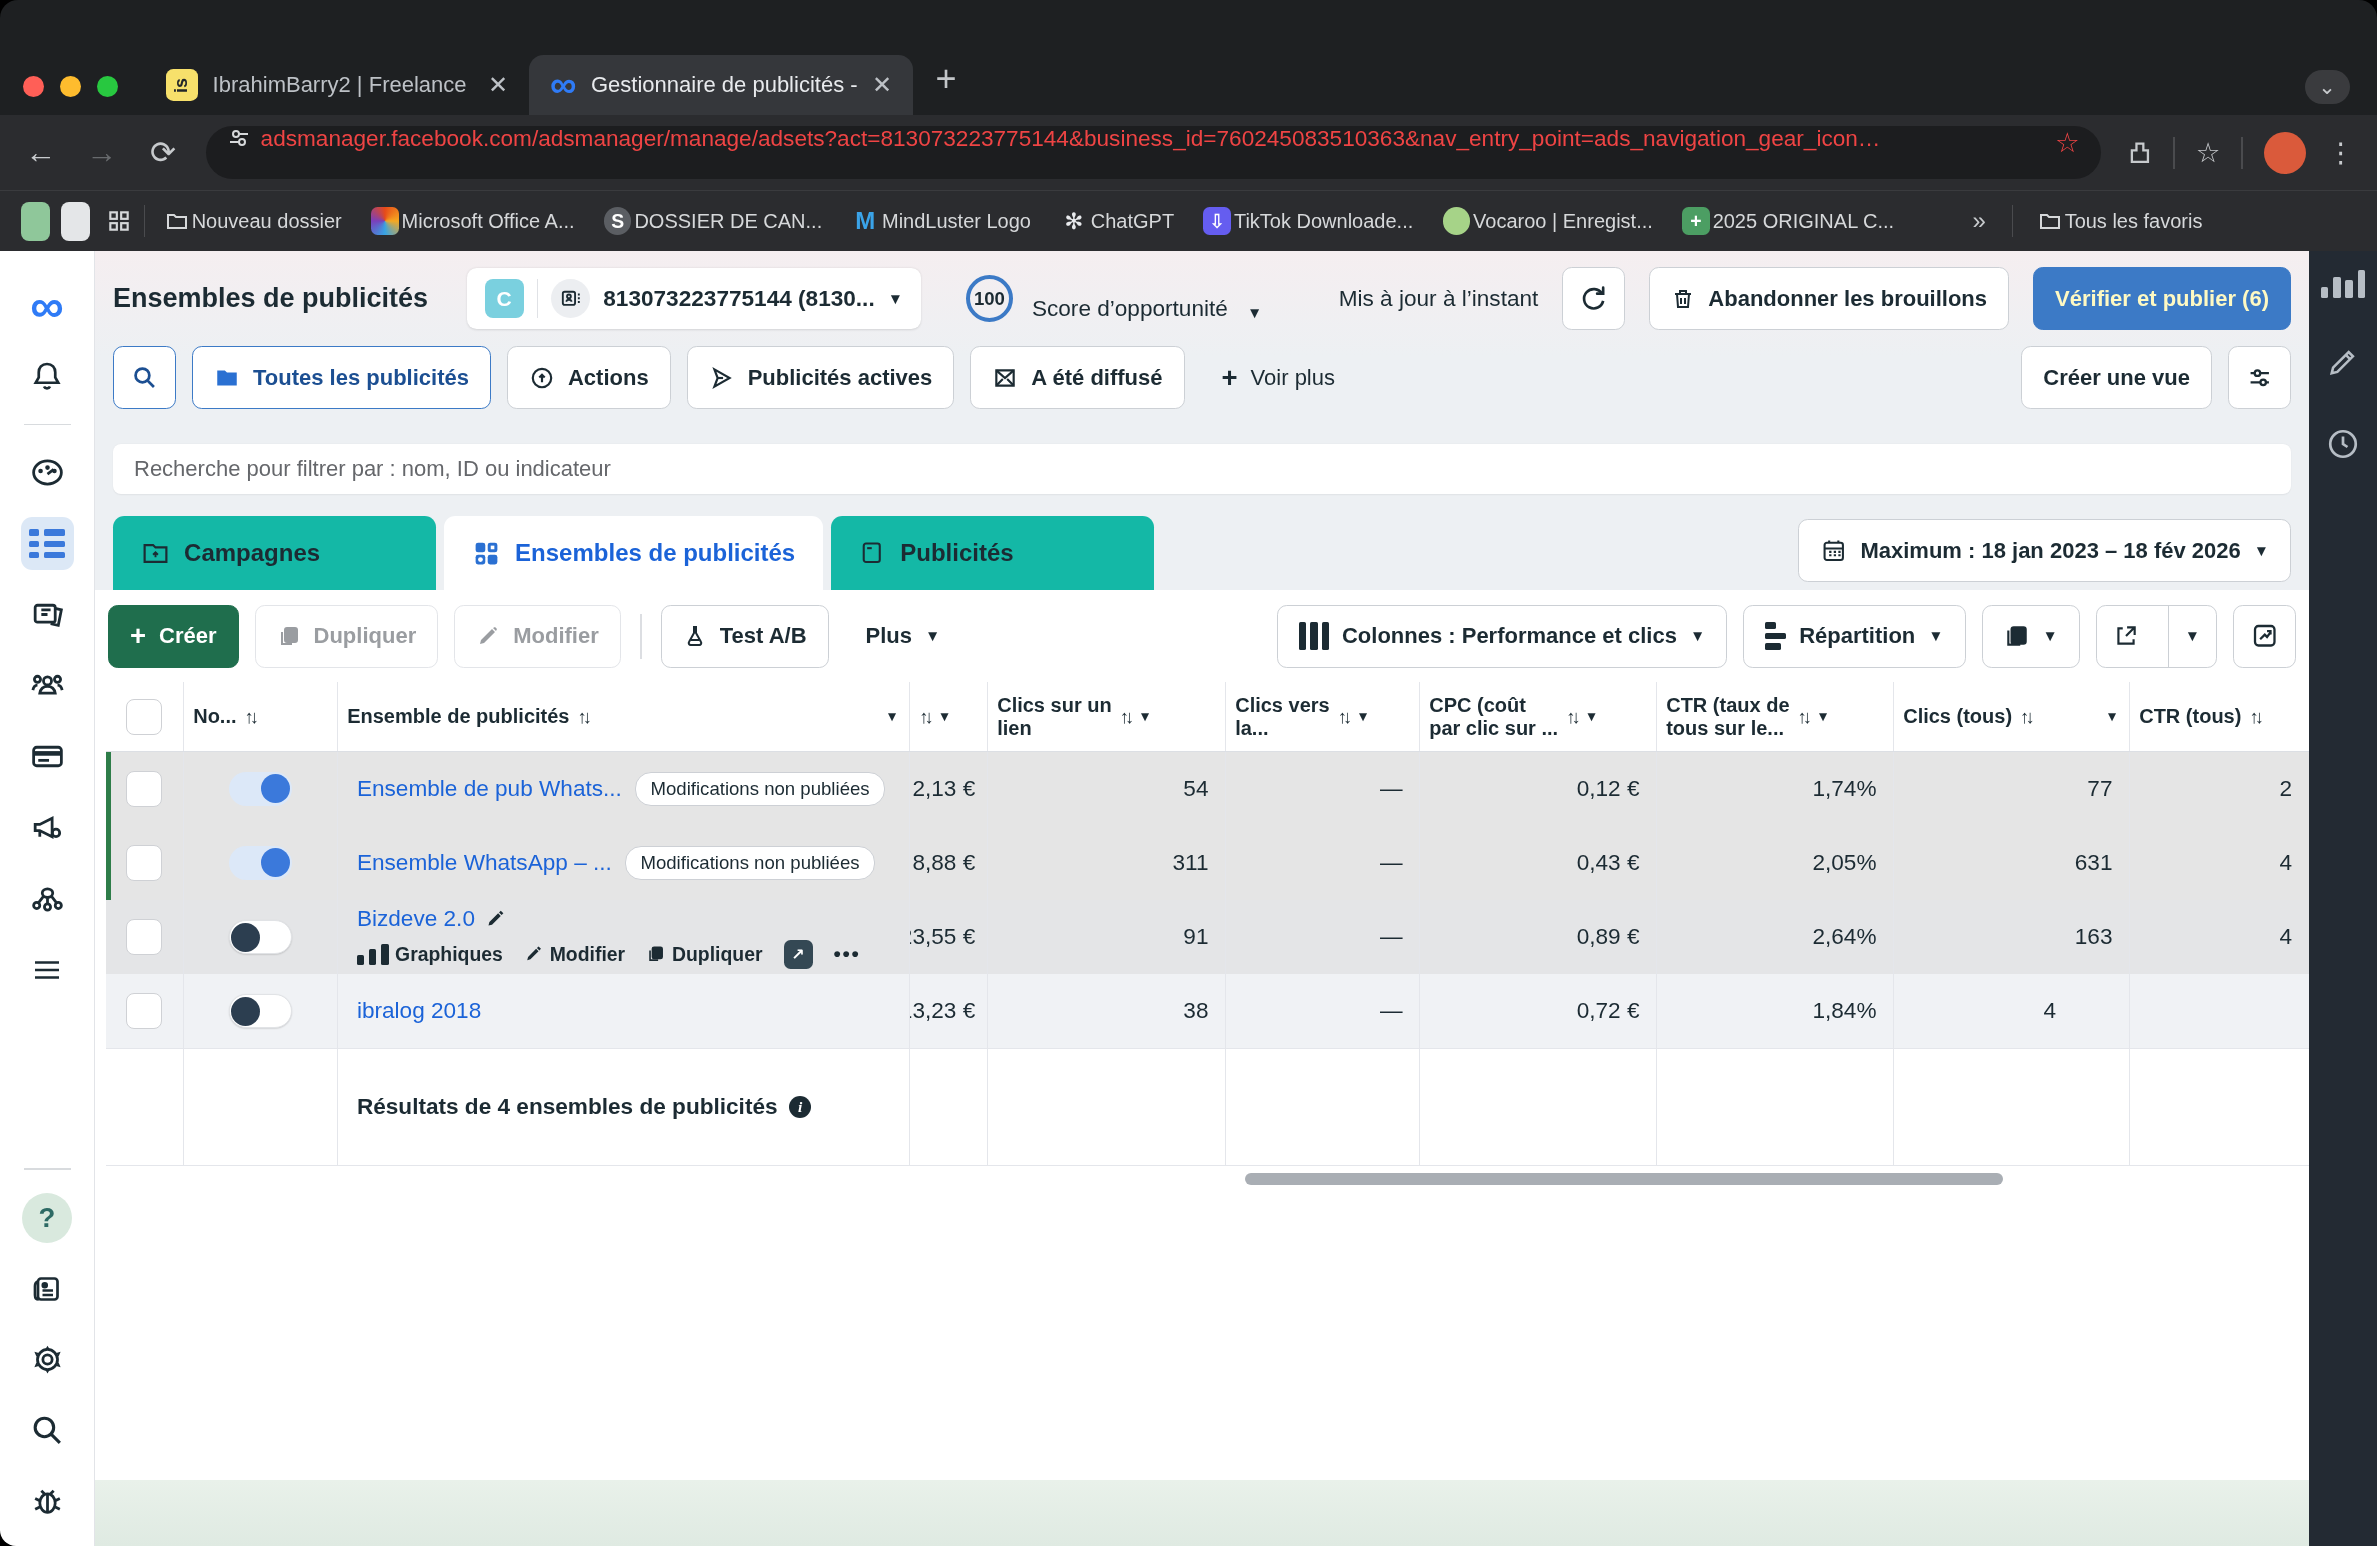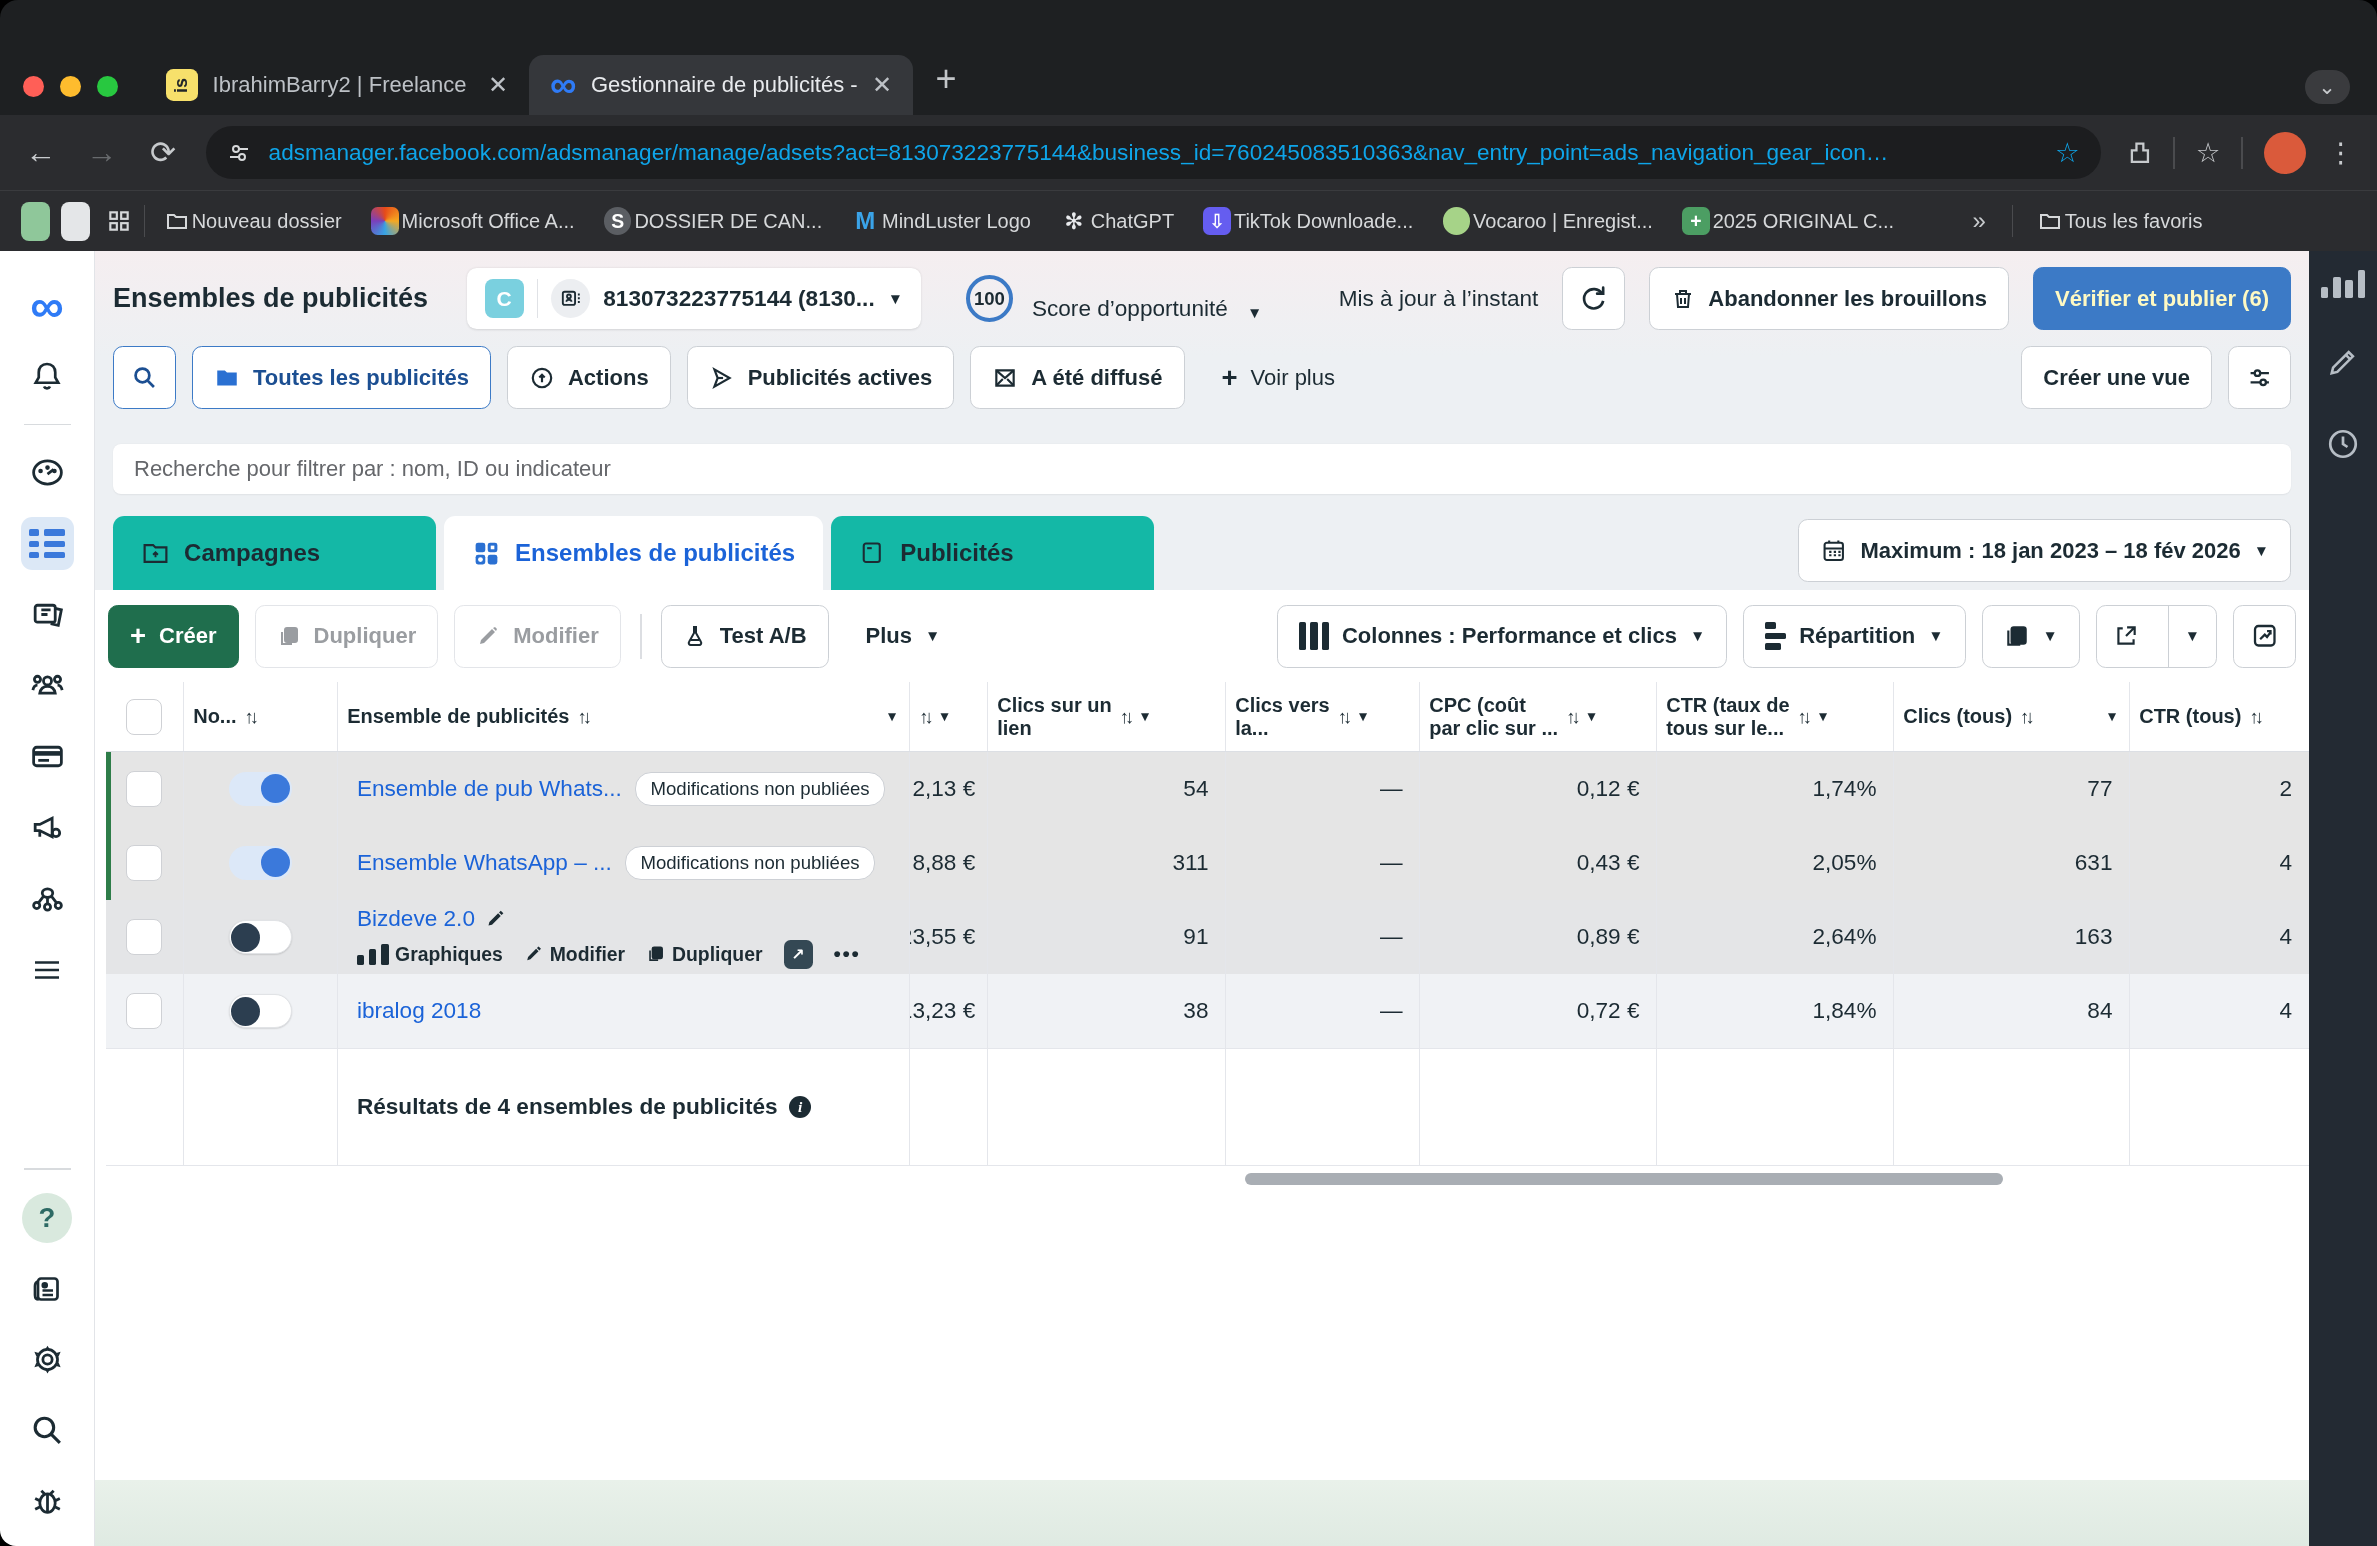--- a/index.html
+++ b/index.html
@@ -21,22 +21,22 @@
   .favicon{width:32px;height:32px;border-radius:7.3px;display:flex;align-items:center;justify-content:center;flex:none}
   .fav-yellow{background:#f7e06b;color:#22262a;font-weight:bold;font-size:18px;transform:none}
   .fav-yellow span{transform:rotate(-90deg);display:block}
   .meta-inf{color:#2f7bf6;font-size:37px;font-weight:bold;line-height:32px}
   .newtab{font-size:36px;color:#c3c6c9;margin:0 0 14.6px 22.6px}
   .tab-search{position:absolute;right:27.5px;top:70px;width:45px;height:34px;border-radius:17px;
     background:#3a3b3e;color:#c7cacd;display:flex;align-items:center;justify-content:center;font-size:21px}
   .toolbar{height:75px;background:#2b2c2f;display:flex;align-items:center;padding:0 22.6px;gap:24px}
   .nav-ic{font-size:31px;color:#c7cacd;width:37px;text-align:center}
   .nav-ic.dim{color:#686b6e}
-  .urlbar{flex:1;height:53px;background:#1c1d1f;border-radius:27px;display:flex;align-items:center;
-    padding:0 21px;gap:18px;color:#0ea5e9;font-size:22.6px;min-width:0}
+  .urlbar{flex:1;height:53px;background:#1c1d1f;border-radius:27px;display:flex;
+    padding:0 21px;gap:10px;color:#ef4444;font-size:22.6px;min-width:0}
   .url-text{flex:1;white-space:nowrap;overflow:hidden}
   .chr-right{display:flex;align-items:center;gap:21px;color:#c7cacd}
   .vsep{width:1.6px;height:32px;background:#4a4b4e}
   .avatar{width:42px;height:42px;border-radius:50%;background:#da5a3b}
   .kebab{font-size:27.5px;letter-spacing:0}
   .bookmarks{height:61px;background:#2b2c2f;border-top:0.8px solid #3a3b3e;display:flex;align-items:center;
     gap:11.3px;padding:0 21px;color:#d6d8da;font-size:20px}
   .bm{display:flex;align-items:center;gap:3px;margin-right:18px;white-space:nowrap}
   .bm-sq{width:29px;height:39px;border-radius:8px}
   .bm-ic{width:27.5px;height:27.5px;border-radius:6.5px;display:flex;align-items:center;justify-content:center;
@@ -749,21 +749,20 @@
                 </span>
               </div>
             <div class="c-name">
               <a class="adset-link">ibralog 2018</a>
               </div>
             <div class="num clip-l">13,23 €</div>
             <div class="num">38</div>
             <div class="num">—</div>
             <div class="num">0,72 €</div>
             <div class="num">1,84%</div>
-            <div class="num">84</div>
             <div class="ctr-all">4</div>
           </div>
 
           <div class="trow frow">
             <div></div>
               <div></div>
             <div class="foot-txt">
               <span>Résultats de 4 ensembles de publicités</span>
               <span class="info">i</span>
               </div>

